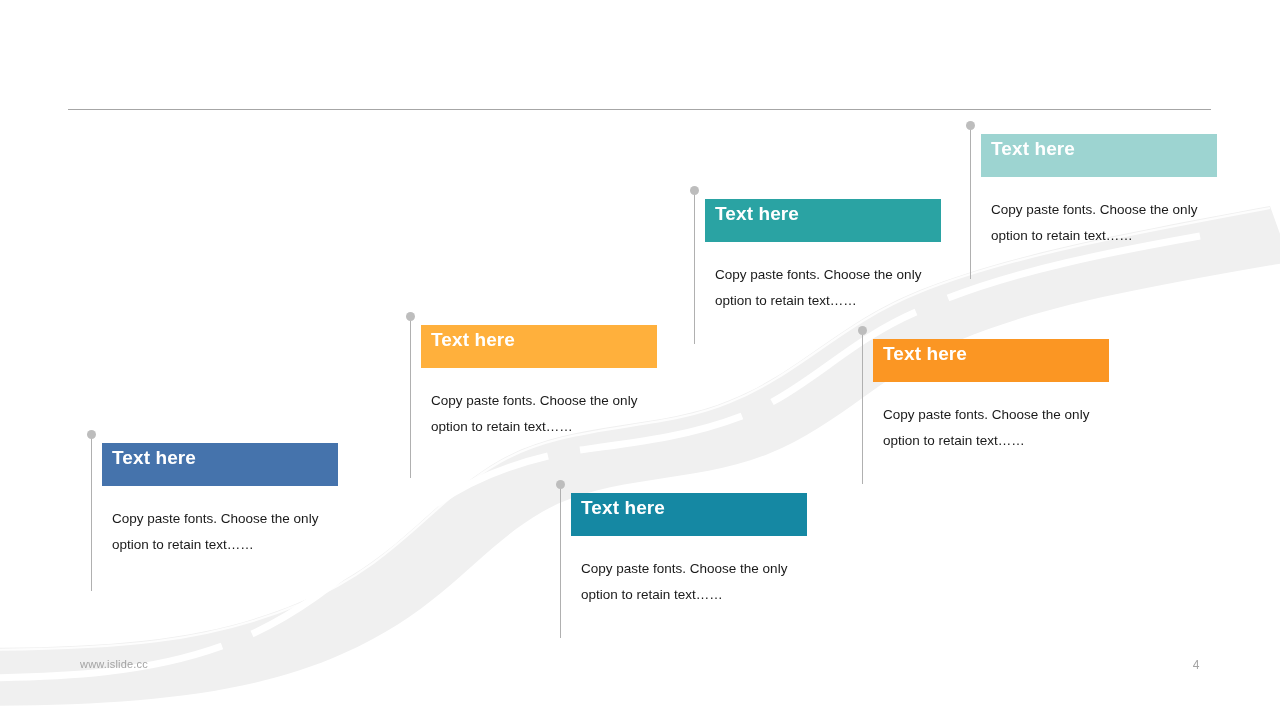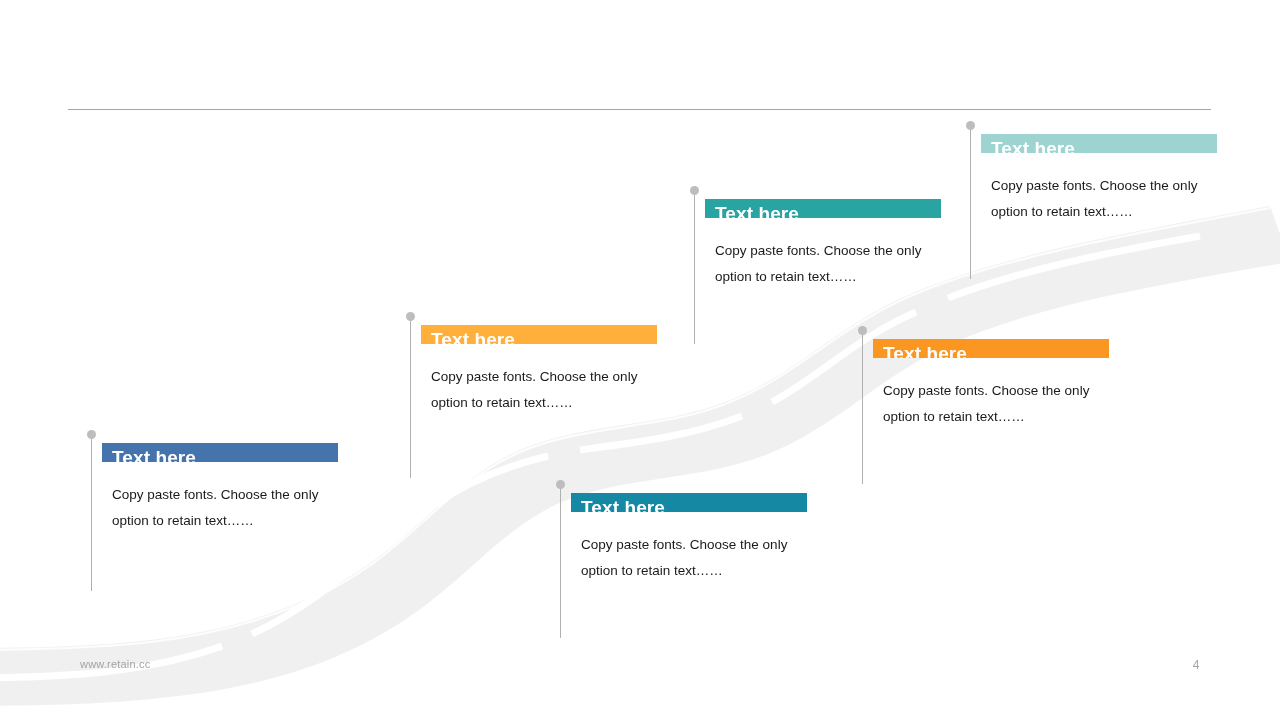--- a/index.html
+++ b/index.html
@@ -55,21 +55,21 @@
     border-radius: 50%;
     background: #bdbdbd;
   }
   .callout-body {
     position: absolute;
     left: 11px;
     top: 13px;
     width: 236px;
   }
   .callout-header {
-    height: 19px;
+    height: 43px;
     line-height: 29px;
     padding-left: 10px;
     color: #ffffff;
     font-size: 19px;
     font-weight: bold;
     letter-spacing: 0.1px;
     white-space: nowrap;
     overflow: hidden;
   }
   .callout-text {
@@ -194,16 +194,16 @@
 
   <div class="callout" style="left:970px; top:121px;">
     <div class="callout-pin-line" style="height:152px;"></div>
     <div class="callout-pin-dot"></div>
     <div class="callout-body">
       <div class="callout-header" style="background:#9dd4d1;">Text here</div>
       <div class="callout-text">Copy paste fonts. Choose the only option to retain text……</div>
     </div>
   </div>
 
-  <div class="footer-url">www.retain.cc</div>
+  <div class="footer-url">www.islide.cc</div>
   <div class="footer-page">4</div>
 
 </div>
 
 </body></html>

